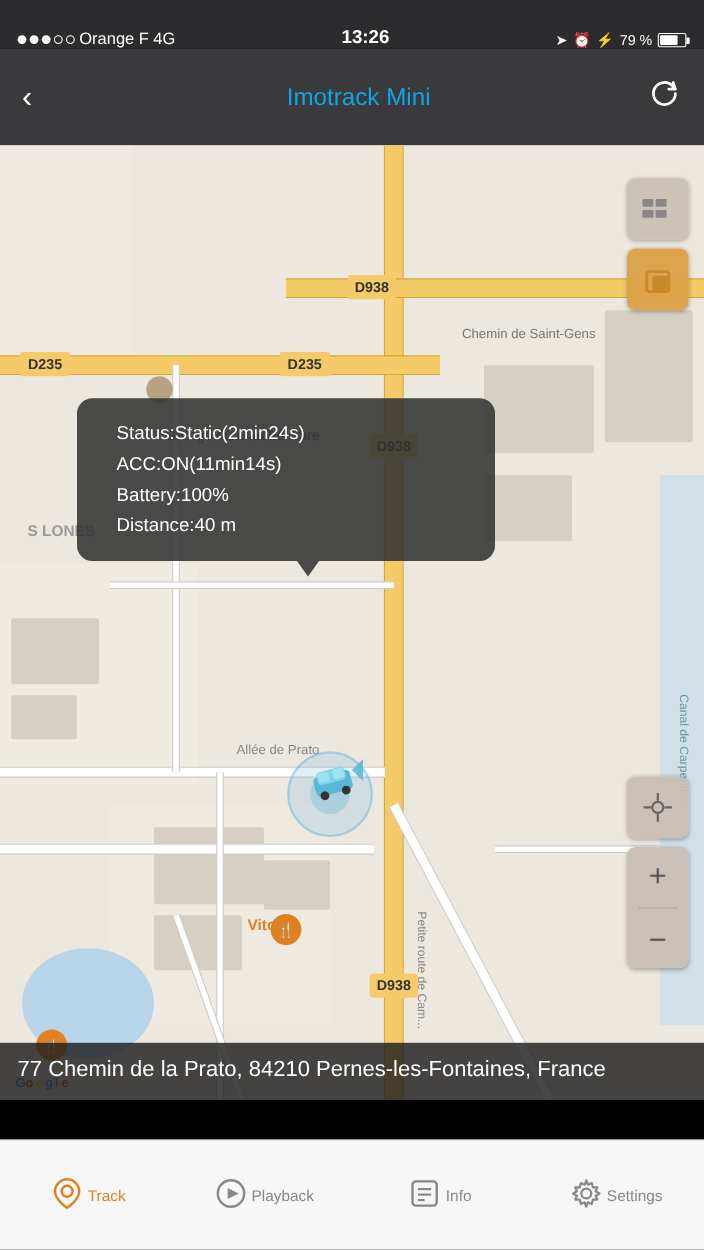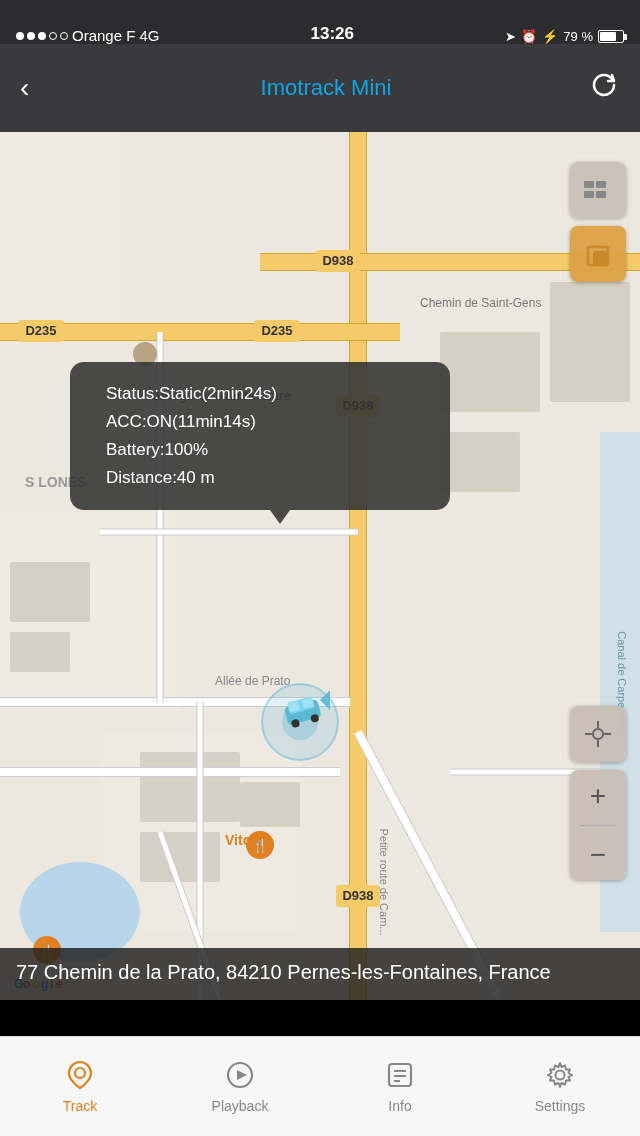--- a/index.html
+++ b/index.html
@@ -116,21 +116,21 @@
     
     .tab-bar {
       position: absolute; bottom: 0; left: 0; right: 0;
       width: 640px; height: 100px;
       background: #f7f7f7;
       border-top: 1px solid #ddd;
       display: flex; align-items: stretch;
     }
     .tab-item {
       flex: 1;
-      display: flex; flex-direction: column; align-items: center; justify-content: center;
+      display: flex; align-items: center; justify-content: center;
       gap: 4px; cursor: pointer;
       color: #888; font-size: 14px;
     }
     .tab-item.active { color: #e08020; }
     .tab-icon { font-size: 26px; line-height: 1; }
 
     
     .road-main { stroke: #f5cb6a; stroke-width: 16; fill: none; }
     .road-main-outline { stroke: #d4a830; stroke-width: 18; fill: none; }
     .road-secondary { stroke: #fff; stroke-width: 8; fill: none; }

